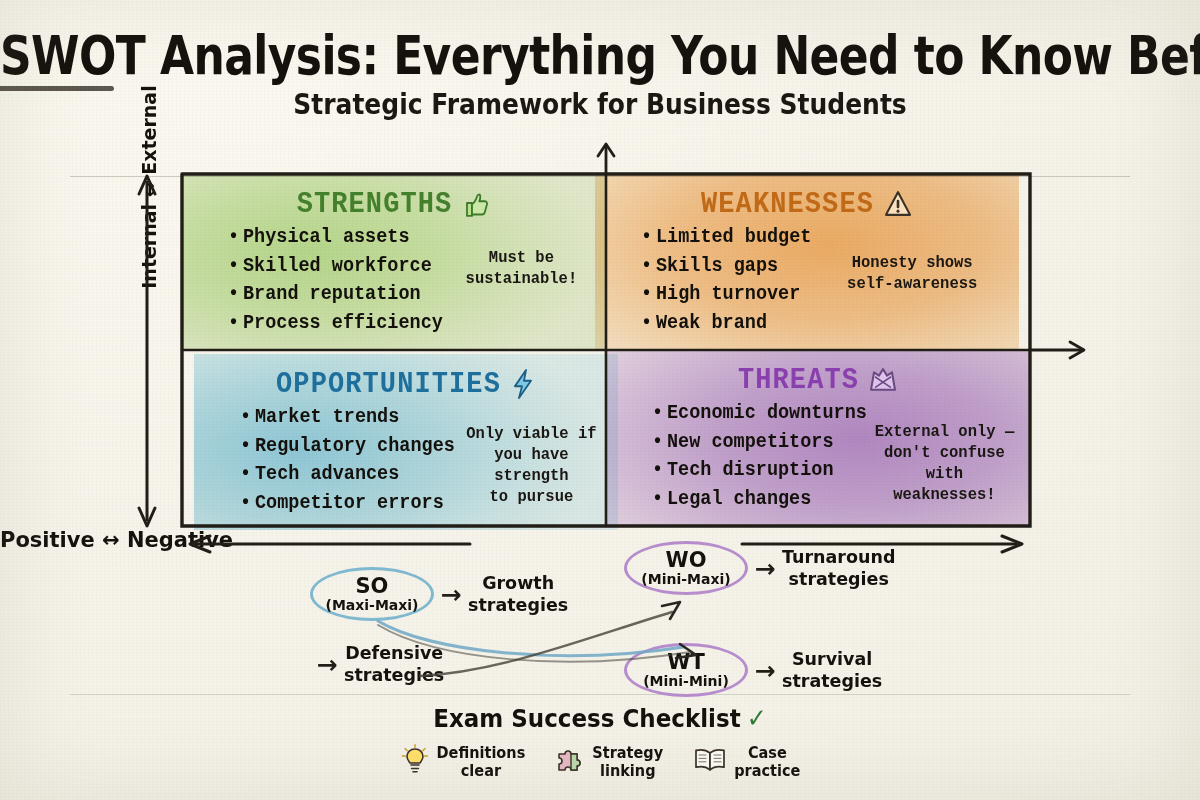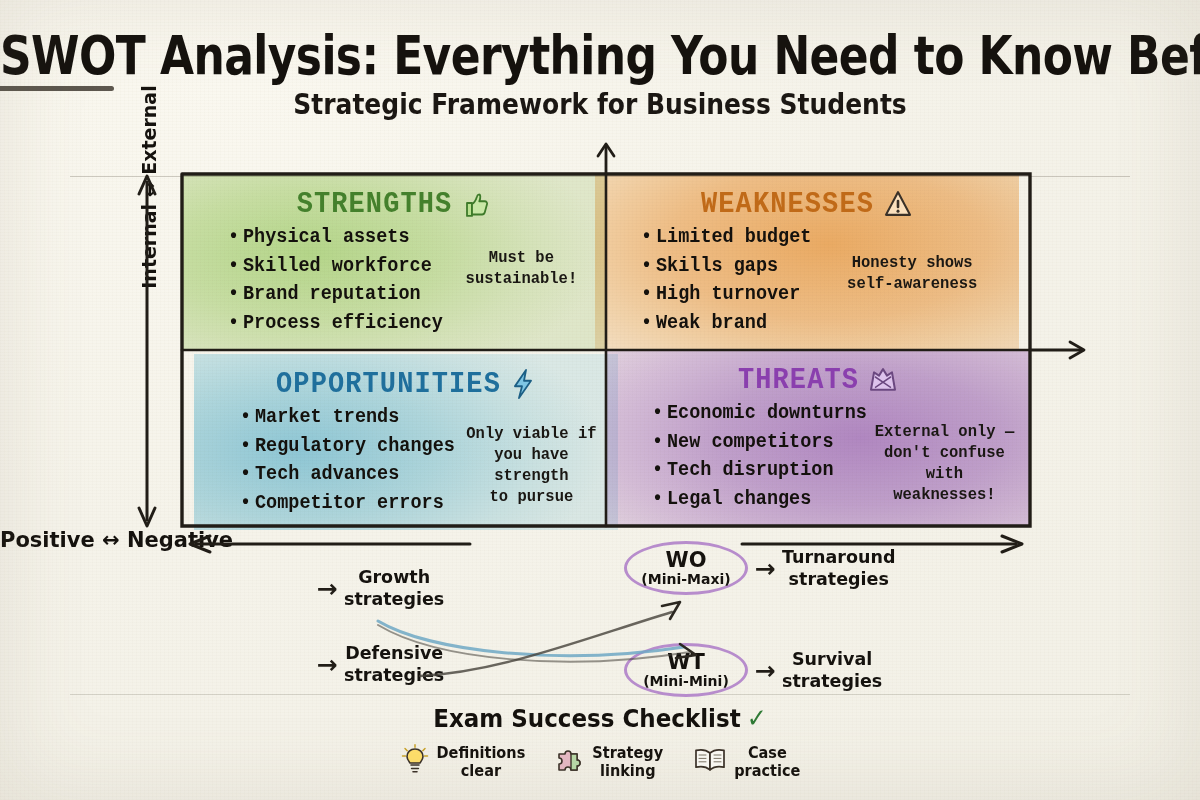--- a/index.html
+++ b/index.html
@@ -426,20 +426,24 @@
 
     <g stroke="#211d17" fill="none" stroke-width="3" stroke-linecap="round">
       <path d="M196 544 L470 544"></path>
       <path d="M742 544 L1016 544"></path>
       <path d="M210 536 L190 544 L210 552" stroke-linejoin="round"></path>
       <path d="M1002 536 L1022 544 L1002 552" stroke-linejoin="round"></path>
     </g>
   </svg>
 
   <div class="strat" style="left:310px; top:567px;">
+    <div class="ellipse e-so">
+      <span class="ell-code">SO</span>
+      <span class="ell-sub">(Maxi-Maxi)</span>
+    </div>
     <div class="strat-arrow">→</div>
     <div class="strat-label" style="white-space:pre-line">Growth
 strategies</div>
   </div>
 
   <div class="strat" style="left:624px; top:541px;">
     <div class="ellipse e-wo">
       <span class="ell-code">WO</span>
       <span class="ell-sub">(Mini-Maxi)</span>
     </div>

